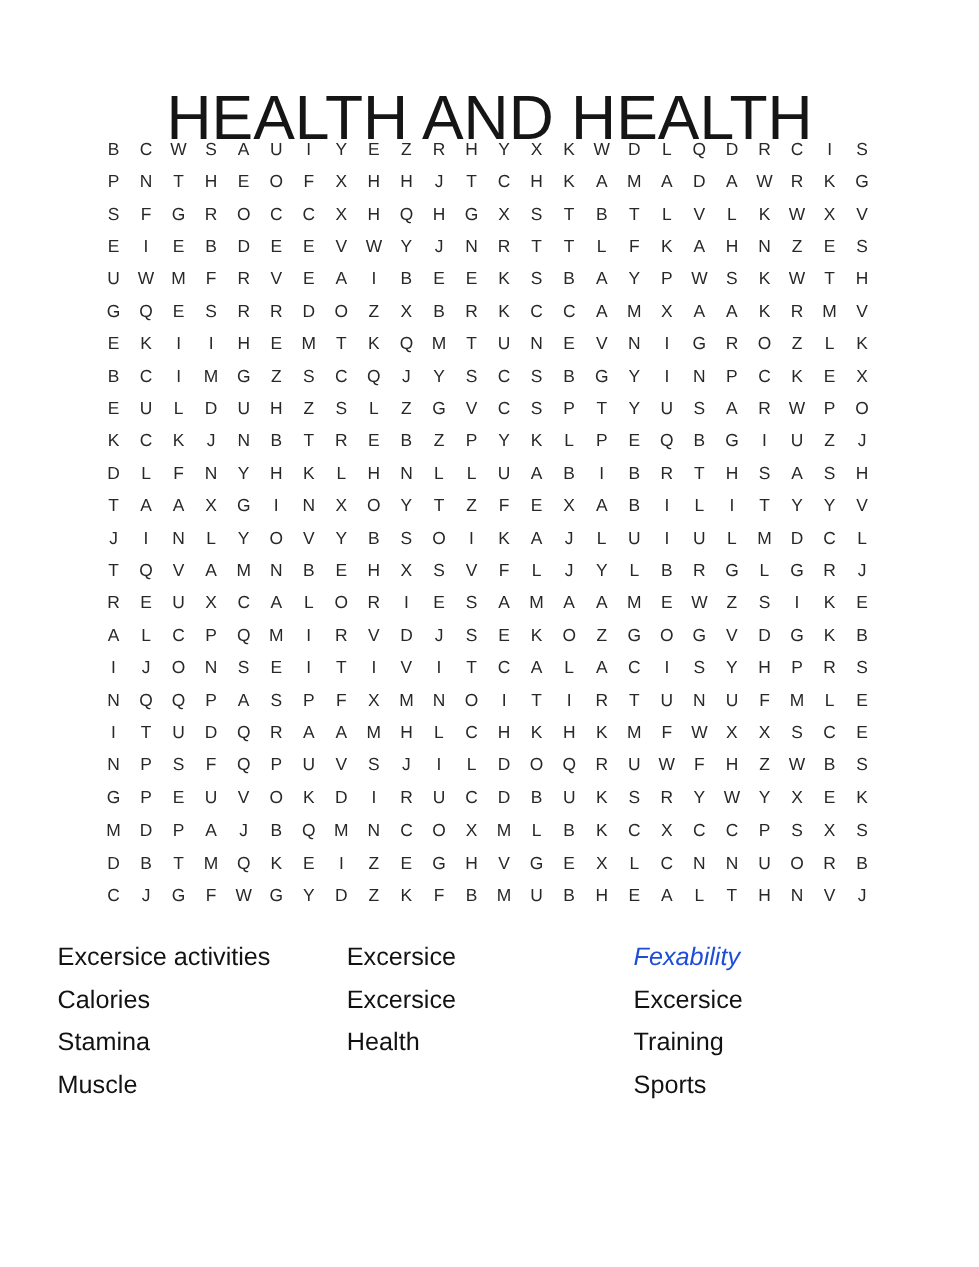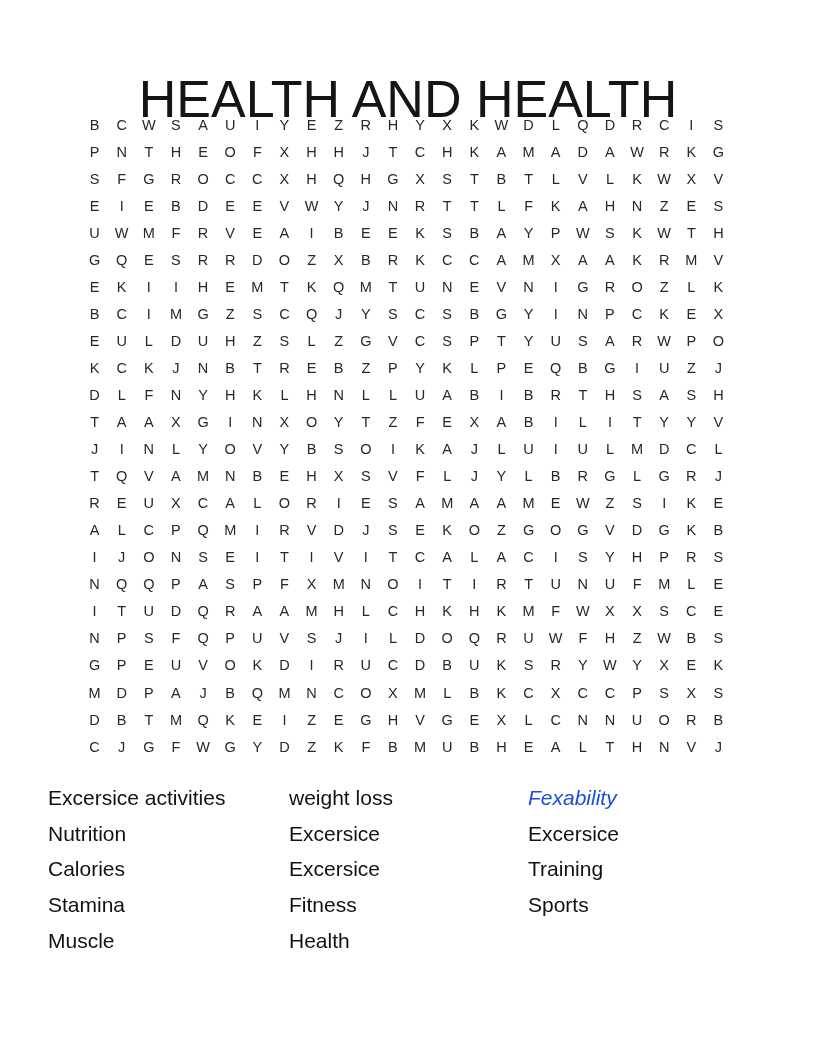--- a/index.html
+++ b/index.html
@@ -695,30 +695,27 @@
         <span class="cell" style="color: rgb(40, 40, 40);">H</span>
         <span class="cell" style="color: rgb(40, 40, 40);">N</span>
         <span class="cell" style="color: rgb(40, 40, 40);">V</span>
         <span class="cell" style="color: rgb(40, 40, 40);">J</span>
       </div>
     </div>
 
   <div class="words" id="words">
       <div class="word-col c1">
         <div class="word" style="color: rgb(18, 18, 18);">Excersice activities</div>
-        <div class="word" style="color: rgb(18, 18, 18);">Nutrition</div>
         <div class="word" style="color: rgb(18, 18, 18);">Calories</div>
         <div class="word" style="color: rgb(18, 18, 18);">Stamina</div>
         <div class="word" style="color: rgb(18, 18, 18);">Muscle</div>
       </div>
       <div class="word-col c2">
-        <div class="word" style="color: rgb(18, 18, 18);">weight loss</div>
         <div class="word" style="color: rgb(18, 18, 18);">Excersice</div>
         <div class="word" style="color: rgb(18, 18, 18);">Excersice</div>
-        <div class="word" style="color: rgb(18, 18, 18);">Fitness</div>
         <div class="word" style="color: rgb(18, 18, 18);">Health</div>
       </div>
       <div class="word-col c3">
         <div class="word" style="color: #1d4ed8; font-style: italic;">Fexability</div>
         <div class="word" style="color: rgb(18, 18, 18);">Excersice</div>
         <div class="word" style="color: rgb(18, 18, 18);">Training</div>
         <div class="word" style="color: rgb(18, 18, 18);">Sports</div>
       </div>
     </div>
 </div>

